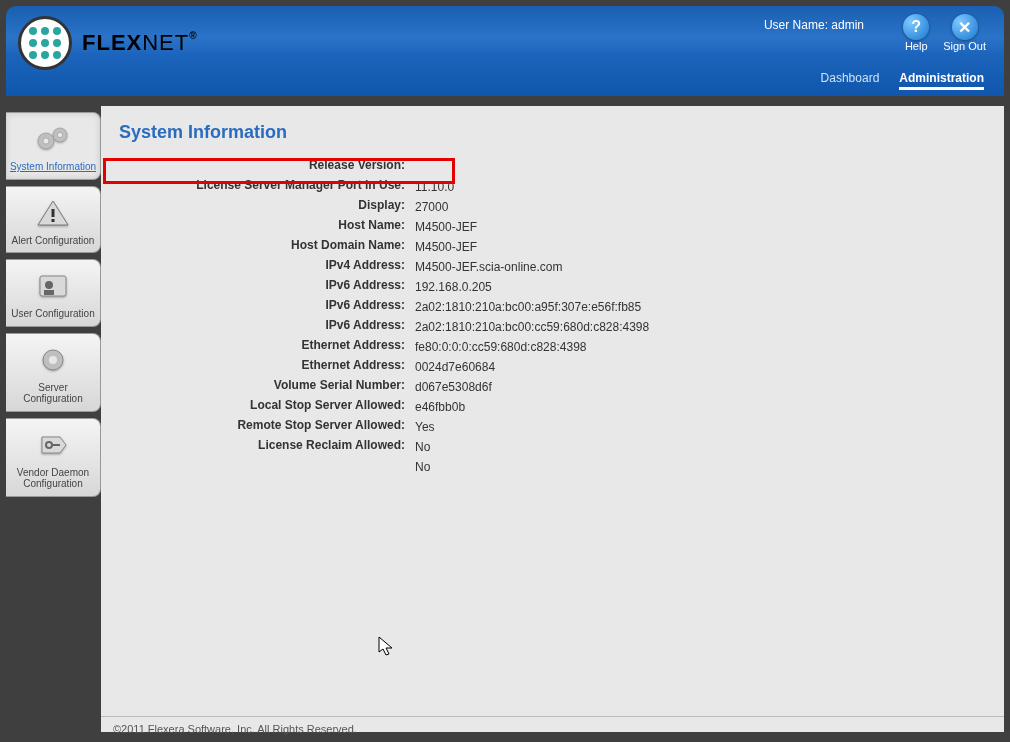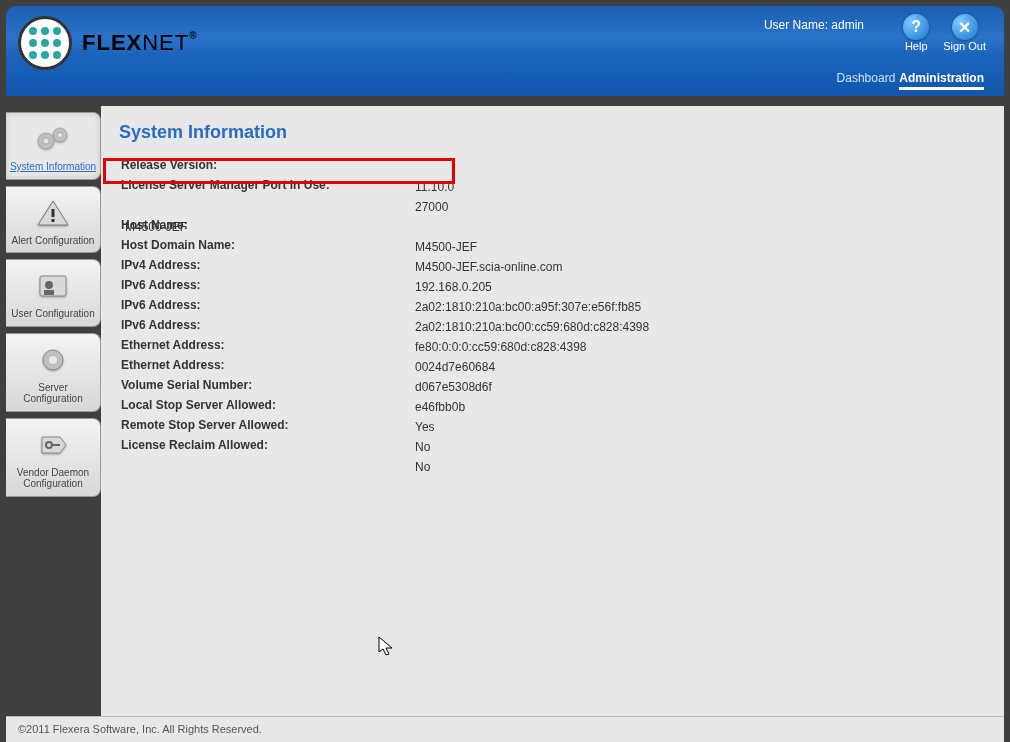--- a/index.html
+++ b/index.html
@@ -87,21 +87,21 @@
     display: flex; align-items: center; justify-content: center;
     color: #fff; font-weight: bold;
     font-size: 16px;
     box-shadow: 0 1px 3px rgba(0,0,0,0.4);
   }
   .navtabs {
     position: absolute;
     right: 20px;
     bottom: 6px;
     display: flex;
-    gap: 4px;
+    gap: 20px;
     font-size: 12px;
   }
   .navtabs a {
     color: #cde3fa;
     text-decoration: none;
     cursor: pointer;
   }
   .navtabs a.active {
     color: #fff;
     font-weight: bold;
@@ -164,20 +164,21 @@
   .info-table {
     margin-left: 20px;
   }
   .info-row {
     display: flex;
     height: 20px;
     align-items: center;
   }
   .info-label {
     width: 290px;
+    text-align: right;
     font-weight: bold;
     color: #333;
     font-size: 12px;
     padding-right: 6px;
   }
   .info-value {
     font-size: 12px;
     color: #333;
     padding-left: 4px;
     margin-top: 44px;
@@ -187,24 +188,25 @@
     border: 3px solid #e20000;
     left: 2px;
     top: 52px;
     width: 352px;
     height: 26px;
     pointer-events: none;
   }
   .footer {
     background: #e8e8e8;
     border-top: 1px solid #bbb;
-    height: 26px;
+    height: 16px;
     font-size: 11px;
     color: #555;
     padding: 6px 0 0 12px;
+    margin-left: 95px;
   }
   .cursor {
     position: absolute;
     left: 378px; top: 636px;
     pointer-events: none;
   }
 </style>
 </head>
 <body>
 
@@ -316,20 +318,21 @@
       <div class="info-table" id="info-table">
           <div class="info-row">
             <div class="info-label">Release Version:</div>
             <div class="info-value">11.10.0</div>
           </div>
           <div class="info-row">
             <div class="info-label">License Server Manager Port in Use:</div>
             <div class="info-value">27000</div>
           </div>
           <div class="info-row">
+            <div class="info-label">Display:</div>
             <div class="info-value">M4500-JEF</div>
           </div>
           <div class="info-row">
             <div class="info-label">Host Name:</div>
             <div class="info-value">M4500-JEF</div>
           </div>
           <div class="info-row">
             <div class="info-label">Host Domain Name:</div>
             <div class="info-value">M4500-JEF.scia-online.com</div>
           </div>

